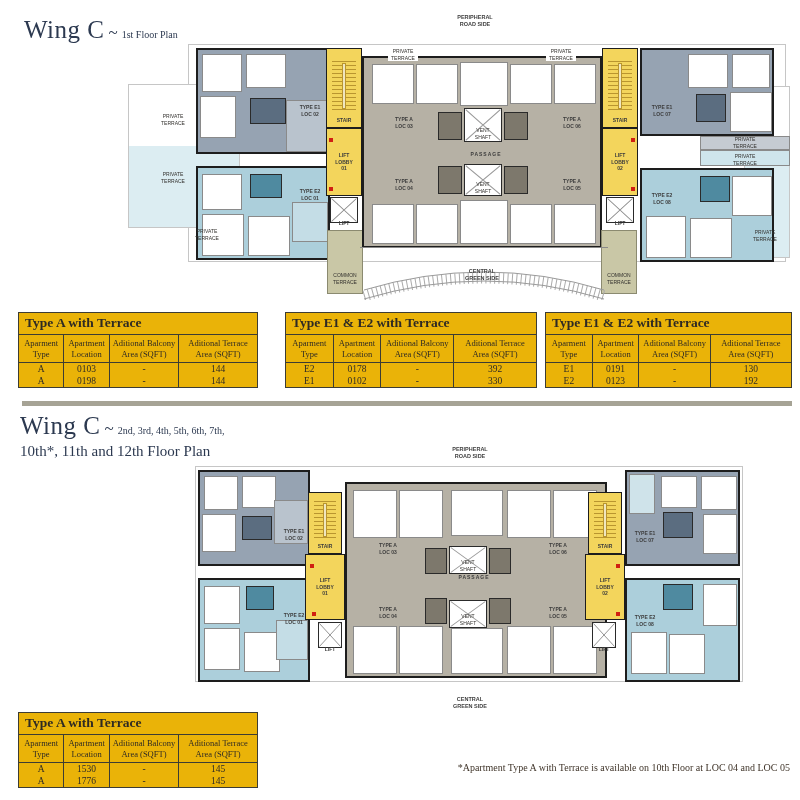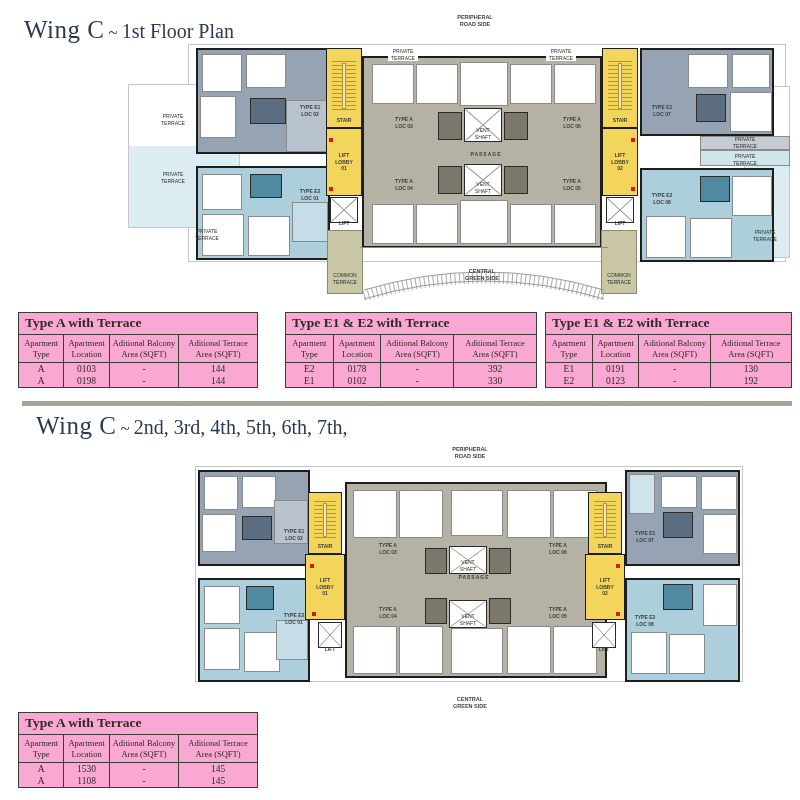--- a/index.html
+++ b/index.html
@@ -2,25 +2,25 @@
 <html><head>
 <meta charset="utf-8">
 <style>
   html,body{margin:0;padding:0;background:#fff;}
   .page{position:relative;width:800px;height:800px;background:#fff;overflow:hidden;
         font-family:"Liberation Sans",sans-serif;}
   
   .sec-title{position:absolute;color:#2c3950;font-family:"Liberation Serif",serif;}
   .sec-title .big{font-size:25px;letter-spacing:.5px;}
   .sec-title .tilde{font-size:17px;}
-  .sec-title .small{font-size:20px;}
+  .sec-title .small{font-size:10px;}
   .divider{position:absolute;background:#a6a395;}
   .footnote{position:absolute;font:10px "Liberation Serif",serif;color:#40352a;text-align:right;}
   
-  table.tbl{position:absolute;border-collapse:collapse;background:#f9a8d4;border:1.5px solid #3c3c34;table-layout:fixed;}
+  table.tbl{position:absolute;border-collapse:collapse;background:#eab308;border:1.5px solid #3c3c34;table-layout:fixed;}
   table.tbl th,table.tbl td{font-family:"Liberation Serif",serif;color:#2e2a24;}
   th.ttl{font-size:13.5px;font-weight:bold;text-align:left;padding:2px 6px 3px;border-bottom:1.2px solid #3c3c34;}
   th.hdr{font-size:8.5px;line-height:1.25;font-weight:normal;text-align:center;white-space:pre-line;
          border:1px solid #3c3c34;border-top:none;padding:3px 1px;}
   td.cel{font-size:9.5px;text-align:center;border-left:1px solid #3c3c34;border-right:1px solid #3c3c34;padding:1px 0;}
   
   .plan{position:absolute;}
   .plan *{box-sizing:border-box;}
   .outline{position:absolute;border:1px solid #c6c6c6;background:#fff;}
   .tint{position:absolute;}
@@ -336,26 +336,27 @@
       <tr>
         <td class="cel">E2</td>
         <td class="cel">0123</td>
         <td class="cel">-</td>
         <td class="cel">192</td>
       </tr>
     </tbody>
   </table>
 
   <div class="divider" style="left:22px;top:401px;width:770px;height:5px;"></div>
-  <div class="sec-title" style="left:36px;top:410px;line-height:1.25;font-family:Liberation Serif, serif;">
+  <div class="sec-title" style="left:20px;top:410px;line-height:1.25;font-family:Liberation Serif, serif;">
     <div>
       <span class="big">Wing C</span>
       <span class="tilde">~</span>
       <span class="small">2nd, 3rd, 4th, 5th, 6th, 7th,</span>
     </div>
+    <div class="small" style="font-size:15px;margin-top:1px;">10th*, 11th and 12th Floor Plan</div>
   </div>
 
   <div class="plan" style="left:0;top:440px;width:800px;height:285px;">
     <div class="lbl-site" style="left:440px;top:6px;width:60px;">PERIPHERAL
 ROAD SIDE</div>
     <div class="outline" style="left:195px;top:26px;width:548px;height:216px;"></div>
 
     <div class="pass" style="left:340px;top:130px;width:268px;height:17px;"></div>
     <div class="lbl lbl-b" style="left:448px;top:134px;width:52px;letter-spacing:1px;">PASSAGE</div>
     <div class="rdot" style="left:374px;top:132px;"></div>
@@ -507,21 +508,22 @@
     </thead>
     <tbody>
       <tr>
         <td class="cel">A</td>
         <td class="cel">1530</td>
         <td class="cel">-</td>
         <td class="cel">145</td>
       </tr>
       <tr>
         <td class="cel">A</td>
-        <td class="cel">1108</td>
+        <td class="cel">1776</td>
         <td class="cel">-</td>
         <td class="cel">145</td>
       </tr>
     </tbody>
   </table>
 
+  <div class="footnote" style="left:0;top:762px;width:790px;">*Apartment Type A with Terrace is available on 10th Floor at LOC 04 and LOC 05</div>
 
 </div>
 
 </body></html>

